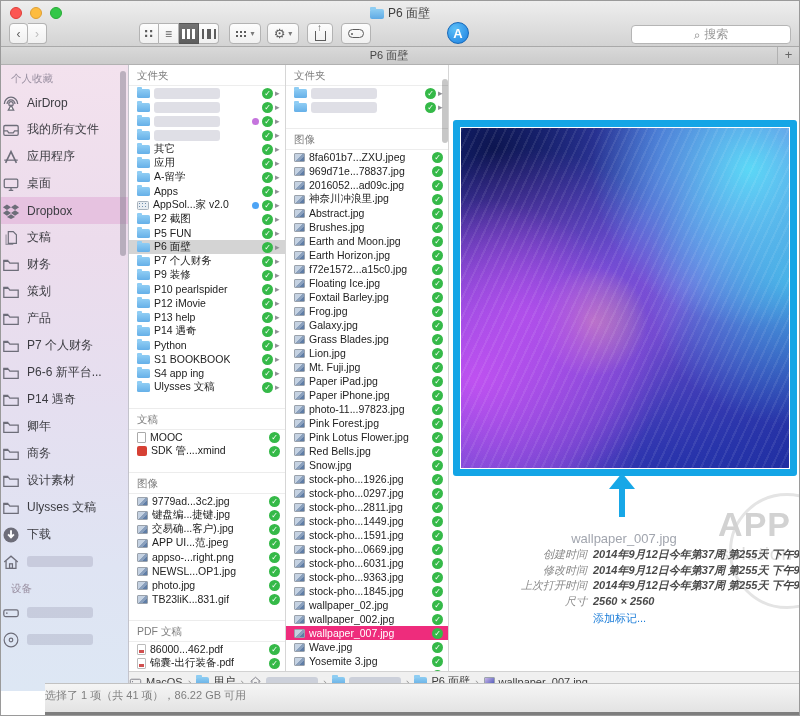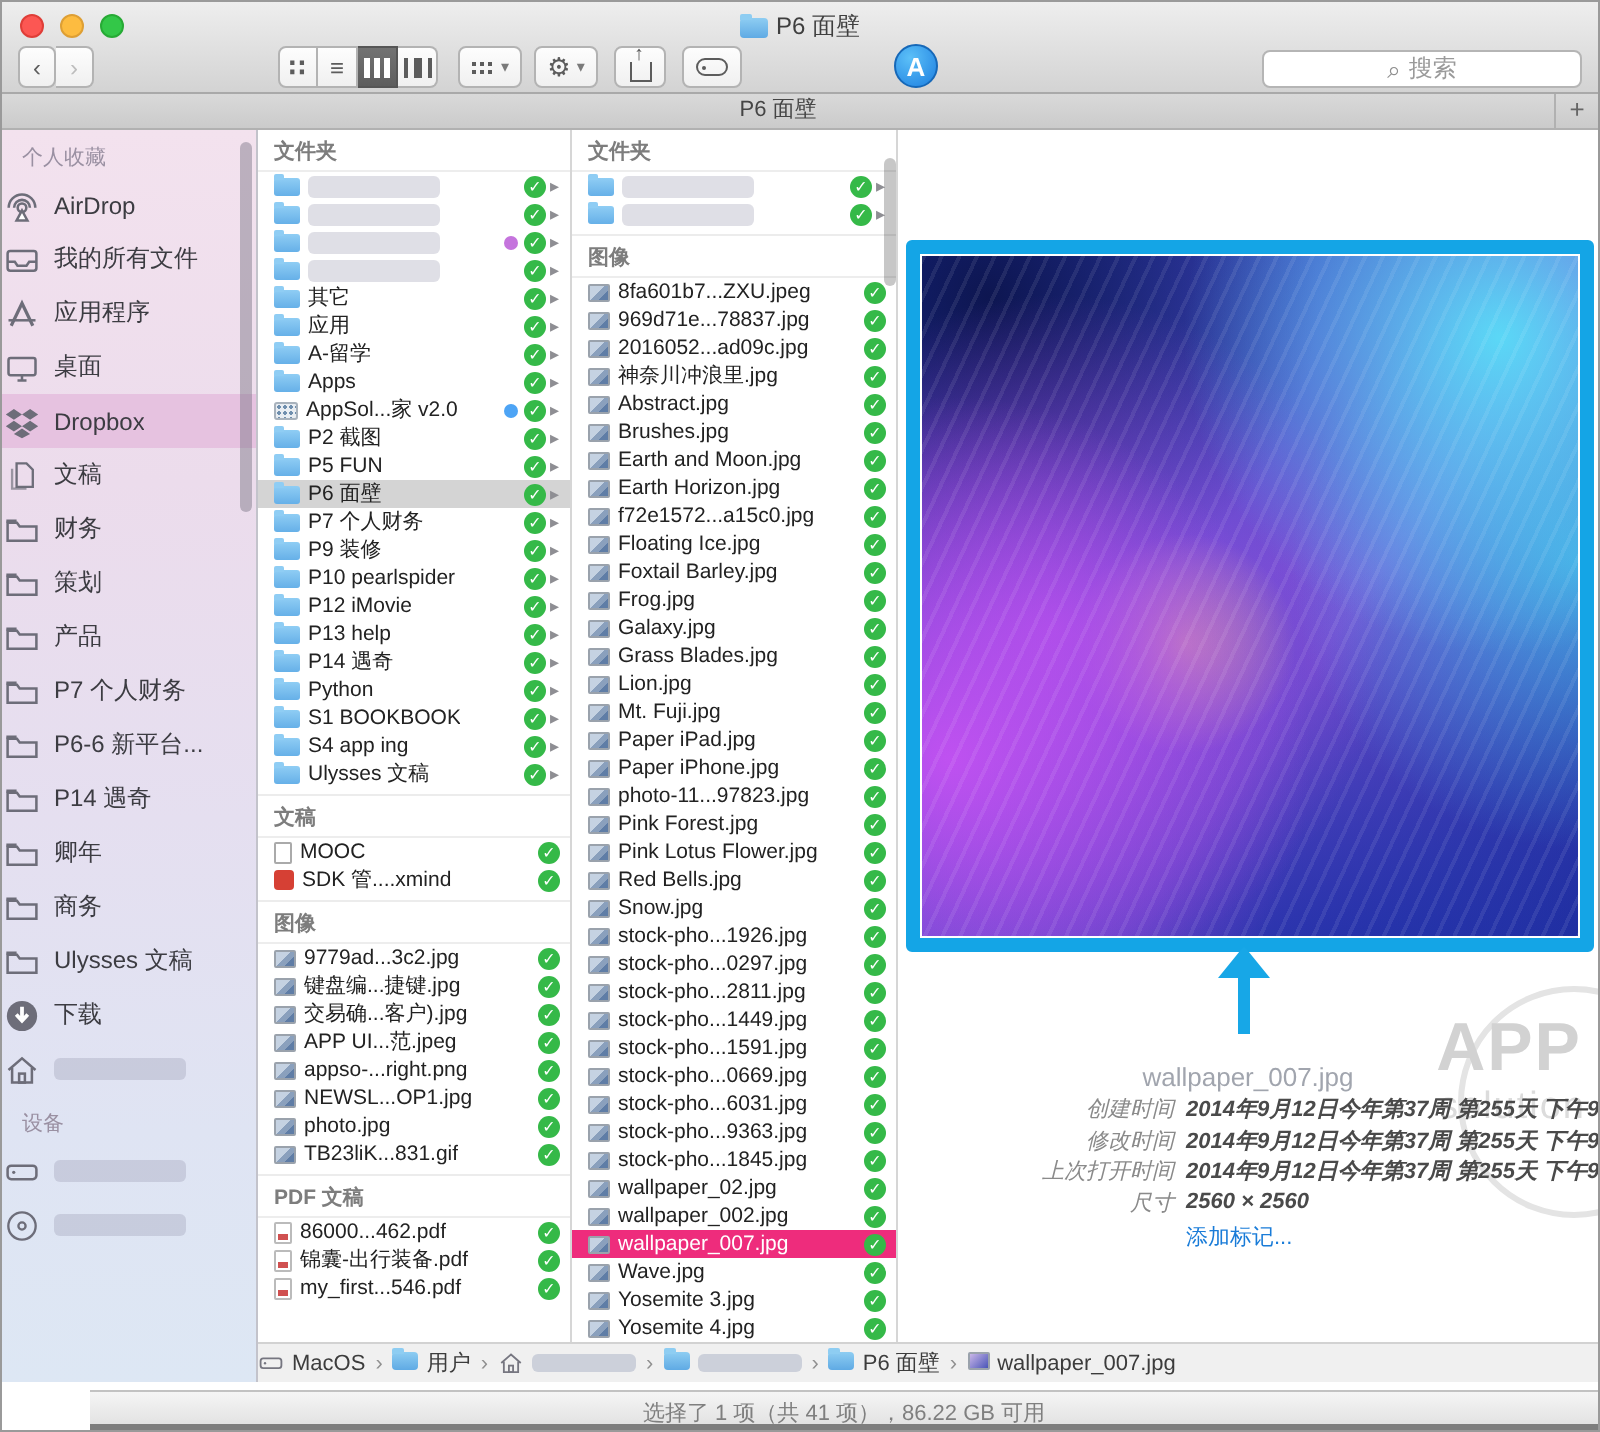--- a/index.html
+++ b/index.html
@@ -65,22 +65,22 @@
   .sicon svg { width:18px; height:18px; }
   .sname { white-space:nowrap; overflow:hidden; text-overflow:ellipsis; }
   .redact { display:inline-block; width:66px; height:11px; border-radius:3px; background:rgba(140,140,165,.28); }
   .side-scroll { position:absolute; right:2px; top:6px; width:6px; height:185px; border-radius:3px; background:rgba(120,115,130,.45); }
 
   
   .columns { position:absolute; left:128px; top:0; right:0; bottom:20px; background:#fff; }
   .col { position:absolute; top:0; bottom:0; background:#fff; overflow:hidden; }
   .col1 { left:0; width:157px; border-right:1px solid #d6d6d6; }
   .col2 { left:157px; width:163px; border-right:1px solid #d6d6d6; }
-  .fheader { font-size:10.5px; color:#7d7d7d; padding:4px 8px 2px 8px; border-bottom:1px solid #ededed;font-weight:bold; }
-  .fsection + .fsection { margin-top:3px; border-top:1px solid #ececec; }
+  .fheader { font-size:10.5px; color:#7d7d7d; padding:4px 8px 2px 8px; border-bottom:1px solid #ededed; }
+  .fsection + .fsection { margin-top:14px; border-top:1px solid #ececec; }
   .frow { height:14px; display:flex; align-items:center; padding:0 3px 0 8px; font-size:10.5px; color:#222; }
   .frow .nm { white-space:nowrap; overflow:hidden; text-overflow:ellipsis; margin-right:2px;}
   .frow .sp { flex:1; }
   .frow.selgray { background:#d4d4d4; }
   .frow.selpink { background:#ee2c7c; color:#fff; }
   .ficon { flex:none; margin-right:4px; }
   .fi-folder { width:13px; height:9px; background:linear-gradient(#8fcdf4,#66b0e8); border-radius:1.5px; position:relative; }
   .fi-folder::before { content:""; position:absolute; top:-2px; left:0; width:5px; height:3px; background:#8fcdf4; border-radius:1px 1px 0 0; }
   .fi-app { width:12px; height:9px; background:#e8edf2; border:1px solid #a8b2bc; border-radius:1.5px;
             background-image:radial-gradient(#6f8fae 0.8px, transparent 1px); background-size:3px 3px; }
@@ -128,22 +128,22 @@
   
   .pathbar { position:absolute; left:128px; right:0; bottom:0; height:20px; background:#f0f0f0;
              border-top:1px solid #d2d2d2; display:flex; align-items:center; padding-left:0; font-size:11px; color:#3c3c3c; overflow:hidden;}
   .pitem { display:flex; align-items:center; gap:4px; }
   .psep { color:#909090; margin:0 5px; font-size:11px; }
   .picon svg { width:13px; height:13px; color:#767680; display:block; }
   .p-redact { display:inline-block; width:52px; height:9px; border-radius:3px; background:#ccd0da; }
   .p-thumb { width:11px; height:9px; border:1px solid #9aa2ac; border-radius:1px; background:linear-gradient(135deg,#c9b6e8,#4a55b8); }
 
   
-  .statusbar { position:absolute; left:0; right:0; bottom:0; height:20px; background:linear-gradient(#f5f5f5,#e3e3e3);
-               border-top:1px solid #c2c2c2; text-align:center; font-size:11px; color:#7f7f7f; line-height:22px; border-bottom:3px solid #7e7e7e;margin-left:44px;}
+  .statusbar { position:absolute; left:0; right:0; bottom:0; height:32px; background:linear-gradient(#f5f5f5,#e3e3e3);
+               border-top:1px solid #c2c2c2; font-size:11px; color:#7f7f7f; line-height:22px; border-bottom:3px solid #7e7e7e;margin-left:44px;}
 </style>
 </head>
 <body>
 
 <div class="window">
 
   <div class="chrome">
     <div class="lights">
       <span class="light red"></span>
       <span class="light yellow"></span>
@@ -327,20 +327,29 @@
             <span class="sname">卿年</span>
           </div>
           <div class="srow">
             <span class="sicon">
               <svg viewBox="0 0 20 20" fill="none" stroke="currentColor" stroke-width="1.4">
                 <path d="M2 6h5.2l1.5 2H18v8H2z"></path>
                 <path d="M2 6V4.8h5"></path>
               </svg>
             </span>
             <span class="sname">商务</span>
+          </div>
+          <div class="srow">
+            <span class="sicon">
+              <svg viewBox="0 0 20 20" fill="none" stroke="currentColor" stroke-width="1.4">
+                <path d="M2 6h5.2l1.5 2H18v8H2z"></path>
+                <path d="M2 6V4.8h5"></path>
+              </svg>
+            </span>
+            <span class="sname">设计素材</span>
           </div>
           <div class="srow">
             <span class="sicon">
               <svg viewBox="0 0 20 20" fill="none" stroke="currentColor" stroke-width="1.4">
                 <path d="M2 6h5.2l1.5 2H18v8H2z"></path>
                 <path d="M2 6V4.8h5"></path>
               </svg>
             </span>
             <span class="sname">Ulysses 文稿</span>
           </div>

